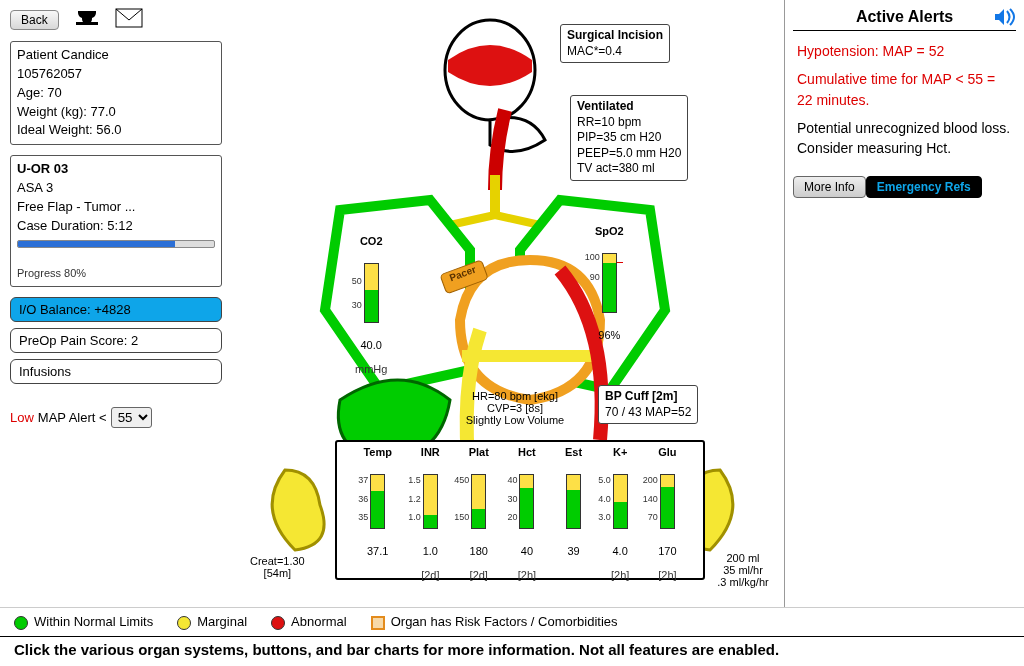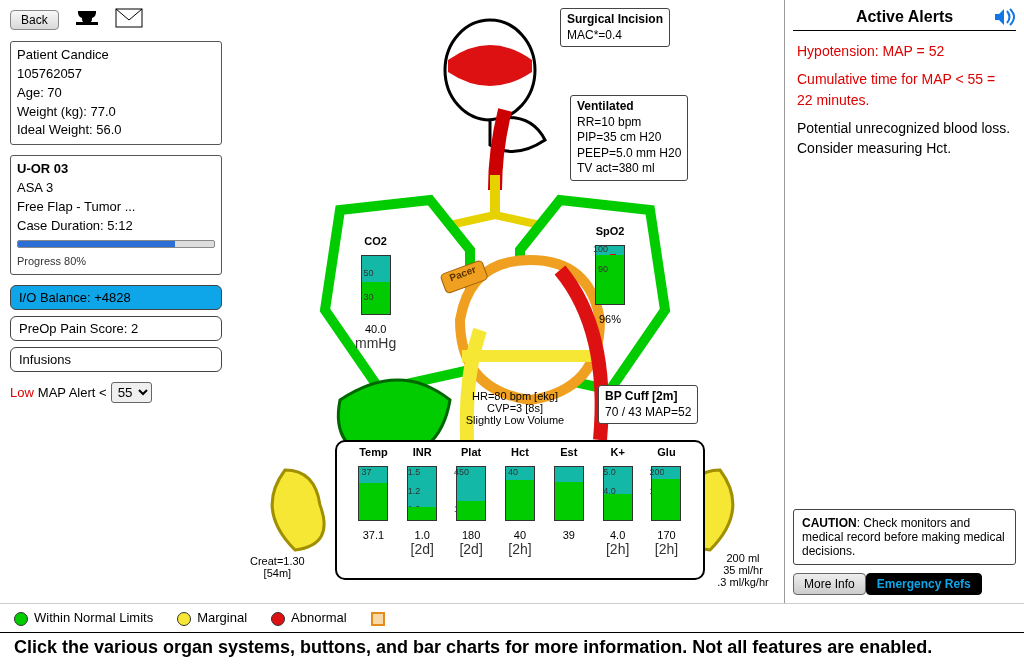--- a/index.html
+++ b/index.html
@@ -53,33 +53,33 @@
   .progress-bar {
     height: 8px;
     background: #ddd;
     border: 1px solid #888;
     border-radius: 2px;
     margin: 4px 0 2px;
     position: relative;
     overflow: hidden;
   }
   .progress-fill { height:100%; background:#2b6fd6; }
-  .progress-text { font-size:11px; color:#333; margin-top:6px;}
+  .progress-text { font-size:11px; color:#333; margin-top:18px;}
   .btn-row { display:flex; flex-direction:column; gap:6px; }
   .pill-btn {
     border:1px solid #444;
     border-radius:6px;
     padding:4px 8px;
     background:#fff;
     text-align:left;
     font-size:13px;
     cursor:pointer;
   }
   .pill-btn.io { background:#0ea5e9; color:#000;}
-  .map-row { display:flex; align-items:center; gap:4px; font-size:13px; }
+  .map-row { display:flex; align-items:center; gap:4px; font-size:13px;margin-top:13px; }
   .map-row .low { color:#d00; }
   select.map-sel { border:1px solid #666; border-radius:3px; padding:1px 2px;}
   
   .mid {
     grid-column: 2;
     grid-row: 1;
     position: relative;
     padding: 4px;
   }
   .databox {
@@ -92,40 +92,40 @@
     line-height:1.3;
   }
   .databox .title { font-weight:bold; }
   .mini-bar {
     position:absolute;
     font-size:11px;
     text-align:center;
   }
   .mini-bar .lbl { font-weight:bold; margin-bottom:2px;}
   .bar-outer {
-    width:30px; height:60px;
+    width:15px; height:60px;
     border:1px solid #333;
-    margin:8px auto;
+    margin:16px auto;
     position:relative;
-    background:#14b8a6;
+    background:#fde047;
   }
   .bar-fill {
     position:absolute; bottom:0; left:0; right:0;
     background:#0c0;
   }
   .tick { position:absolute; right:16px; font-size:9px; color:#333; transform:translateY(50%);}
   .red-tick { position:absolute; left:14px; width:6px; height:1px; background:#d00;}
   .bar-val { margin-top:2px; }
-  .bar-sub { font-size:14px; color:#333;}
+  .bar-sub { font-size:11px; color:#333;margin-top:12px;}
   .labs-panel {
     position:absolute;
     left:105px; top:440px;
     width:370px; height:140px;
     border:2px solid #000;
-    border-radius:10px;
+    border-radius:3px;
     background:#fff;
     display:flex;
     justify-content:space-around;
     padding:4px 12px 2px;
   }
   .lab { font-size:11px; text-align:center; position:relative;}
   .lab .lbl { font-weight:bold;}
   .lab .bar-outer { height:55px;}
   .urine-text { position:absolute; font-size:11px; text-align:center;}
   .legend {
@@ -145,21 +145,21 @@
   }
   .legend span.sq {
     display:inline-block; width:14px; height:14px;
     vertical-align:middle; margin-right:6px; border:2px solid #e38b1c;
     background:#f7d9a8;
   }
   .footer {
     grid-column:1 / span 3;
     grid-row:3;
     font-weight:bold;
-    font-size:18px;
+    font-size:15px;
     padding:4px 14px 8px;
     border-top:1px solid #000;
   }
   
   .right {
     grid-column:3;
     grid-row:1;
     border-left:1px solid #999;
     padding:8px;
     display:flex;
@@ -256,21 +256,21 @@
     <g transform="translate(210,275) rotate(-20)">
       <rect x="0" y="0" width="44" height="20" rx="4" fill="#f0a020" stroke="#a06000"></rect>
     </g>
 
     <path d="M110 400 q60 -40 110 0 q-10 60 -70 60 q-50 -10 -40 -60 z" fill="#0c0" stroke="#060" stroke-width="3"></path>
 
     <path d="M55 470 q-30 40 10 80 q40 -5 25 -45 q-5 -35 -35 -35 z" fill="#f5e733" stroke="#a09000" stroke-width="3"></path>
     <path d="M490 470 q30 40 -10 80 q-40 -5 -25 -45 q5 -35 35 -35 z" fill="#f5e733" stroke="#a09000" stroke-width="3"></path>
   </svg>
 
-  <div class="databox" style="left:330px; top:8px;">
+  <div class="databox" style="left:330px; top:24px;">
     <div class="title">Surgical Incision</div>
     <div>MAC*=0.4</div>
   </div>
   <div class="databox" style="left:340px; top:95px;">
     <div class="title">Ventilated</div>
     <div>RR=10 bpm</div>
     <div>PIP=35 cm H20</div>
     <div>PEEP=5.0 mm H20</div>
     <div>TV act=380 ml</div>
   </div>
@@ -401,31 +401,28 @@
           <path d="M1 6 h4 l5 -5 v16 l-5 -5 h-4 z" fill="#1277e6"></path>
           <path d="M13 3 q5 6 0 12 M16 1 q8 8 0 16" fill="none" stroke="#1277e6" stroke-width="2"></path>
         </svg>
   </span>
   <div class="alerts-head">Active Alerts</div>
   <div class="alert-body">
     <div class="red">Hypotension: MAP = 52</div>
     <div class="red" style="margin-top:8px;">Cumulative time for MAP &lt; 55 = 22 minutes.</div>
     <div style="margin-top:8px;">Potential unrecognized blood loss. Consider measuring Hct.</div>
   </div>
-  <div class="caution">
-    <span class="bold">CAUTION</span><span>: Check monitors and medical record before making medical decisions.</span>
-  </div>
   <div class="right-btns">
     <button class="more-btn">More Info</button>
     <button class="emerg-btn">Emergency Refs</button>
   </div>
 </div>
 
 <div class="legend">
   <span><span class="dot" style="background:#0c0;"></span><span>Within Normal Limits</span></span>
   <span><span class="dot" style="background:#f5e733;"></span><span>Marginal</span></span>
   <span><span class="dot" style="background:#d11;"></span><span>Abnormal</span></span>
-  <span><span class="sq"></span></span>
+  <span><span class="sq"></span><span>Organ has Risk Factors / Comorbidities</span></span>
 </div>
 
 <div class="footer">Click the various organ systems, buttons, and bar charts for more information. Not all features are enabled.</div>
 
 </div>
 
 </body></html>

